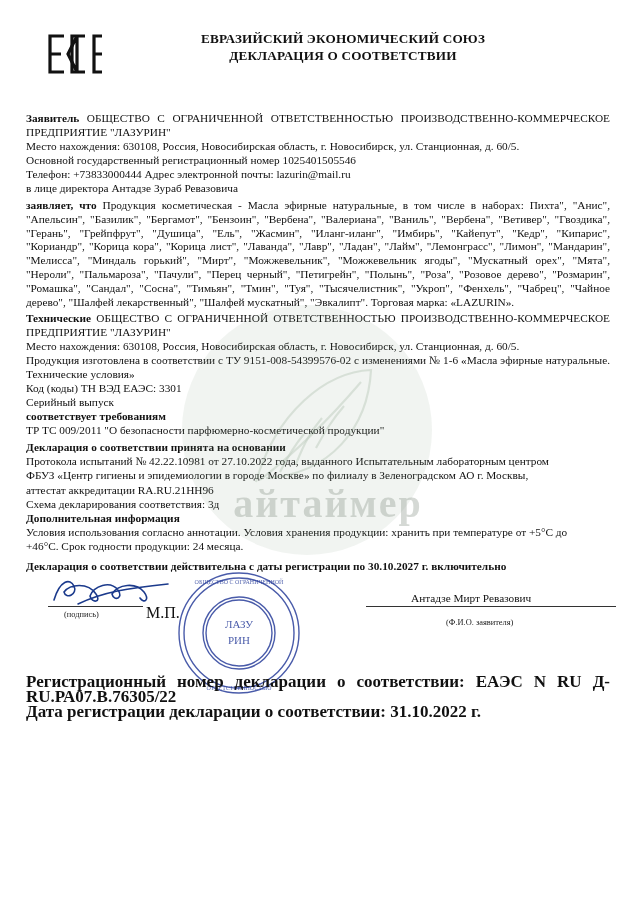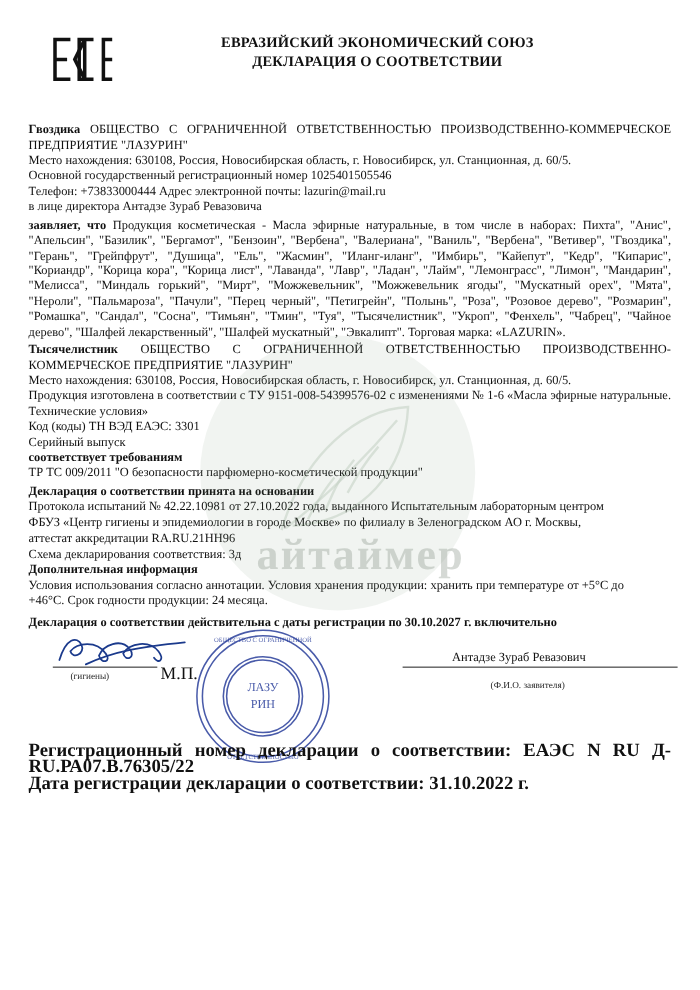--- a/index.html
+++ b/index.html
@@ -191,39 +191,39 @@
     </div>
     <div class="title-block">
       <div class="title-line">ЕВРАЗИЙСКИЙ ЭКОНОМИЧЕСКИЙ СОЮЗ</div>
       <div class="title-line">ДЕКЛАРАЦИЯ О СООТВЕТСТВИИ</div>
     </div>
   </div>
 
   <div class="content">
 
     <div class="row just">
-      <span class="b">Гвоздика</span>
+      <span class="b">Заявитель</span>
       <span>ОБЩЕСТВО С ОГРАНИЧЕННОЙ ОТВЕТСТВЕННОСТЬЮ ПРОИЗВОДСТВЕННО-КОММЕРЧЕСКОЕ ПРЕДПРИЯТИЕ "ЛАЗУРИН"</span>
     </div>
     <div class="row">Место нахождения: 630108, Россия, Новосибирская область, г. Новосибирск, ул. Станционная, д. 60/5.</div>
     <div class="row">Основной государственный регистрационный номер 1025401505546</div>
     <div class="row">Телефон: +73833000444 Адрес электронной почты: lazurin@mail.ru</div>
     <div class="row">в лице директора Антадзе Зураб Ревазовича</div>
 
     <div class="gap-sm"></div>
 
     <div class="products">
       <span class="b">заявляет, что</span>
       <span>Продукция косметическая - Масла эфирные натуральные, в том числе в наборах: Пихта", "Анис", "Апельсин", "Базилик", "Бергамот", "Бензоин", "Вербена", "Валериана", "Ваниль", "Вербена", "Ветивер", "Гвоздика", "Герань", "Грейпфрут", "Душица", "Ель", "Жасмин", "Иланг-иланг", "Имбирь", "Кайепут", "Кедр", "Кипарис", "Кориандр", "Корица кора", "Корица лист", "Лаванда", "Лавр", "Ладан", "Лайм", "Лемонграсс", "Лимон", "Мандарин", "Мелисса", "Миндаль горький", "Мирт", "Можжевельник", "Можжевельник ягоды", "Мускатный орех", "Мята", "Нероли", "Пальмароза", "Пачули", "Перец черный", "Петигрейн", "Полынь", "Роза", "Розовое дерево", "Розмарин", "Ромашка", "Сандал", "Сосна", "Тимьян", "Тмин", "Туя", "Тысячелистник", "Укроп", "Фенхель", "Чабрец", "Чайное дерево", "Шалфей лекарственный", "Шалфей мускатный", "Эвкалипт". Торговая марка: «LAZURIN».</span>
     </div>
 
     <div class="gap-sm"></div>
 
     <div class="row just">
-      <span class="b">Тысячелистник</span>
+      <span class="b">Технические</span>
       <span>ОБЩЕСТВО С ОГРАНИЧЕННОЙ ОТВЕТСТВЕННОСТЬЮ ПРОИЗВОДСТВЕННО-КОММЕРЧЕСКОЕ ПРЕДПРИЯТИЕ "ЛАЗУРИН"</span>
     </div>
     <div class="row">Место нахождения: 630108, Россия, Новосибирская область, г. Новосибирск, ул. Станционная, д. 60/5.</div>
     <div class="row just">Продукция изготовлена в соответствии с ТУ 9151-008-54399576-02 с изменениями № 1-6 «Масла эфирные натуральные. Технические условия»</div>
     <div class="row">Код (коды) ТН ВЭД ЕАЭС: 3301</div>
     <div class="row">Серийный выпуск</div>
 
     <div class="row b">соответствует требованиям</div>
     <div class="row">ТР ТС 009/2011 "О безопасности парфюмерно-косметической продукции"</div>
 
@@ -247,21 +247,21 @@
       <div class="hand-sign">
         <svg viewBox="0 0 130 34" width="130" height="34" aria-hidden="true">
           <g fill="none" stroke="#1b3a8c" stroke-width="1.6" stroke-linecap="round">
             <path d="M6 26 C12 6, 22 4, 26 12 C30 20, 18 26, 16 18 C22 10, 40 8, 48 20 C54 28, 44 30, 42 22 C46 12, 62 6, 70 16 C76 24, 66 28, 64 20 C70 10, 88 8, 96 18 C102 26, 96 30, 92 24"></path>
             <path d="M30 30 C55 18, 80 14, 120 10"></path>
           </g>
         </svg>
       </div>
 
       <div class="sig-line-left"></div>
-      <div class="sig-label-left">(гигиены)</div>
+      <div class="sig-label-left">(подпись)</div>
 
       <div class="mp">М.П.</div>
 
       <div class="stamp">
         <svg viewBox="0 0 130 130" width="130" height="130" aria-hidden="true">
           <g fill="none" stroke="#2a3f9b" stroke-width="1.4" opacity="0.85">
             <circle cx="65" cy="65" r="60"></circle>
             <circle cx="65" cy="65" r="55"></circle>
             <circle cx="65" cy="65" r="36"></circle>
             <circle cx="65" cy="65" r="33"></circle>
@@ -271,21 +271,21 @@
             <text x="65" y="76" font-size="11" text-anchor="middle">РИН</text>
           </g>
           <g opacity="0.8" fill="#2a3f9b" font-family="Liberation Serif, serif" font-size="6">
             <text x="65" y="16" text-anchor="middle">ОБЩЕСТВО С ОГРАНИЧЕННОЙ</text>
             <text x="65" y="122" text-anchor="middle">ОТВЕТСТВЕННОСТЬЮ</text>
           </g>
         </svg>
       </div>
 
       <div class="sig-line-right"></div>
-      <div class="sig-name-right">Антадзе Зураб Ревазович</div>
+      <div class="sig-name-right">Антадзе Мирт Ревазович</div>
       <div class="sig-label-right">(Ф.И.О. заявителя)</div>
     </div>
 
     <div class="footer-lines">
       <div>
         <span class="b">Регистрационный номер декларации о соответствии:</span>
         <span class="b">ЕАЭС N RU Д-RU.РА07.В.76305/22</span>
       </div>
       <div>
         <span class="b">Дата регистрации декларации о соответствии:</span>

